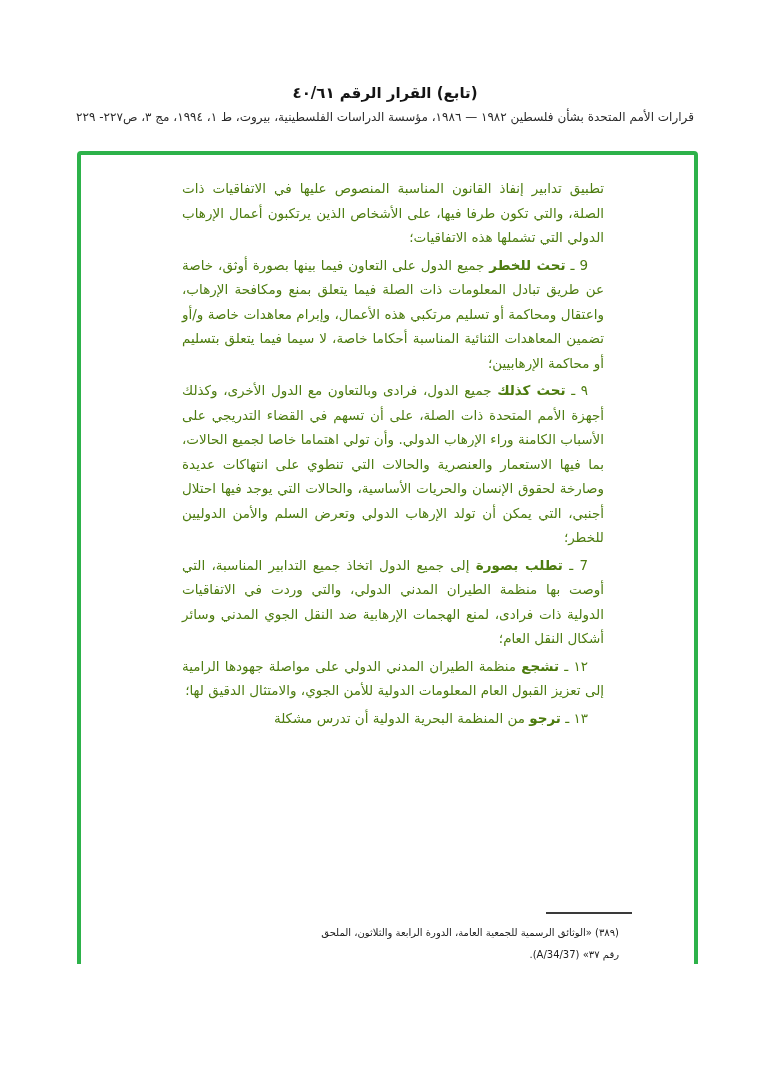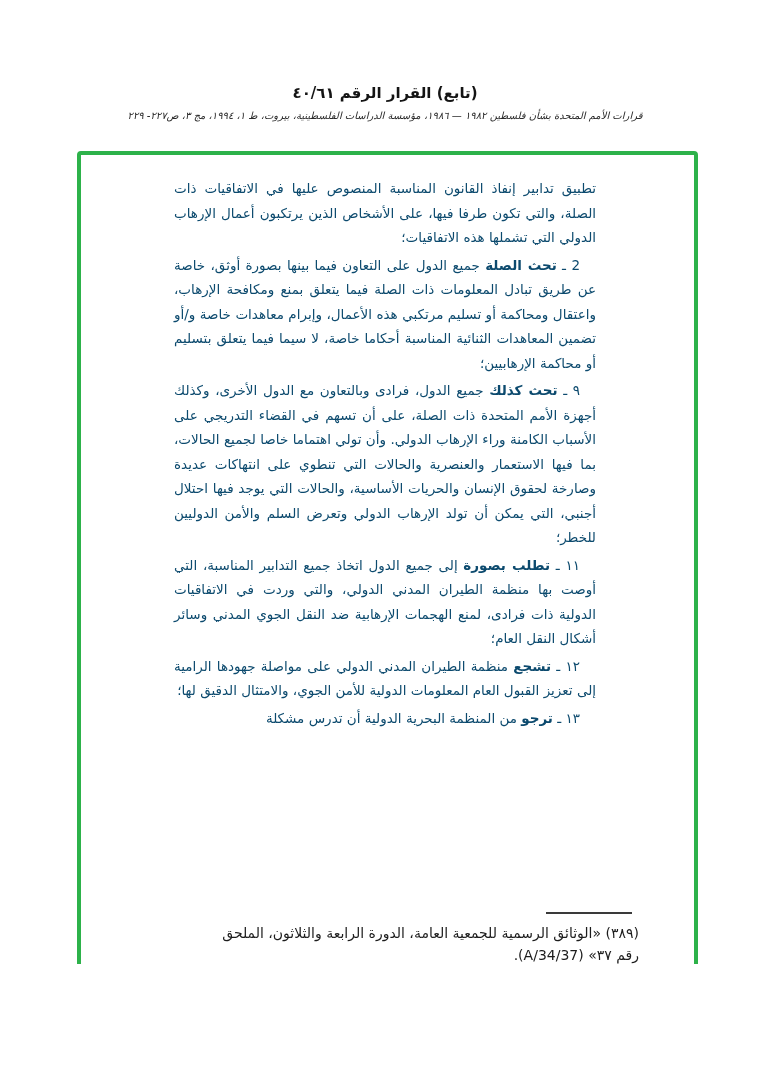--- a/index.html
+++ b/index.html
@@ -22,42 +22,41 @@
     font-size: 15px;
     font-weight: 700;
     color: #141414;
     letter-spacing: 0.3px;
   }
   .doc-source {
     position: absolute;
     top: 110px; left: 0; right: 0;
     text-align: center;
     direction: rtl;
-    font-size: 10px;
+    font-size: 12px;
     color: #2a2a2a;
-    font-style: italic;
   }
   .annotation-box {
     position: absolute;
     left: 77px; top: 151px;
     width: 621px; height: 852px;
     border: 4px solid #2db24a;
     border-radius: 4px;
     pointer-events: none;
   }
   .body-text {
     position: absolute;
     top: 176px;
-    right: 174px;
+    right: 166px;
     width: 422px;
     direction: rtl;
     text-align: justify;
     font-size: 13.5px;
     line-height: 24.5px;
-    color: #0c4a6e;
+    color: #4d7c0f;
   }
   .body-text p { margin: 0; }
   .body-text p + p { margin-top: 3px; }
   .body-text p.numbered { text-indent: 16px; }
   .para-lead { font-weight: 700; }
   .para-num { font-weight: 400; }
   .footnote-ref {
     font-size: 9px;
     vertical-align: super;
     line-height: 0;
@@ -65,25 +64,25 @@
   .footnote-rule {
     position: absolute;
     top: 912px;
     right: 138px;
     width: 86px;
     border-top: 2px solid #3a3a3a;
   }
   .footnote {
     position: absolute;
     top: 922px;
-    right: 131px;
+    right: 151px;
     width: 500px;
     direction: rtl;
     text-align: right;
-    font-size: 14px;
+    font-size: 10px;
     line-height: 22px;
     color: #1c1c1c;
   }
   .footnote .fn-line { display: block; }
   .page-number {
     position: absolute;
     top: 1020px; left: 0; right: 0;
     text-align: center;
     font-size: 22px;
     font-weight: 700;
@@ -100,34 +99,34 @@
 
   <div class="annotation-box"></div>
 
   <div class="body-text">
 
     <p>
       <span class="para-text">تطبيق تدابير إنفاذ القانون المناسبة المنصوص عليها في الاتفاقيات ذات الصلة، والتي تكون طرفا فيها، على الأشخاص الذين يرتكبون أعمال الإرهاب الدولي التي تشملها هذه الاتفاقيات؛</span>
     </p>
 
     <p class="numbered">
-      <span class="para-num">2 ـ</span>
-      <span class="para-lead">تحث الصلة</span>
+      <span class="para-num">9 ـ</span>
+      <span class="para-lead">تحث للخطر</span>
       <span class="para-text">جميع الدول على التعاون فيما بينها بصورة أوثق، خاصة عن طريق تبادل المعلومات ذات الصلة فيما يتعلق بمنع ومكافحة الإرهاب، واعتقال ومحاكمة أو تسليم مرتكبي هذه الأعمال، وإبرام معاهدات خاصة و/أو تضمين المعاهدات الثنائية المناسبة أحكاما خاصة، لا سيما فيما يتعلق بتسليم أو محاكمة الإرهابيين؛</span>
     </p>
 
     <p class="numbered">
       <span class="para-num">٩ ـ</span>
       <span class="para-lead">تحث كذلك</span>
       <span class="para-text">جميع الدول، فرادى وبالتعاون مع الدول الأخرى، وكذلك أجهزة الأمم المتحدة ذات الصلة، على أن تسهم في القضاء التدريجي على الأسباب الكامنة وراء الإرهاب الدولي. وأن تولي اهتماما خاصا لجميع الحالات، بما فيها الاستعمار والعنصرية والحالات التي تنطوي على انتهاكات عديدة وصارخة لحقوق الإنسان والحريات الأساسية، والحالات التي يوجد فيها احتلال أجنبي، التي يمكن أن تولد الإرهاب الدولي وتعرض السلم والأمن الدوليين للخطر؛</span>
     </p>
 
 
     <p class="numbered">
-      <span class="para-num">١١ ـ</span>
+      <span class="para-num">7 ـ</span>
       <span class="para-lead">تطلب بصورة</span>
       <span class="para-text">إلى جميع الدول اتخاذ جميع التدابير المناسبة، التي أوصت بها منظمة الطيران المدني الدولي، والتي وردت في الاتفاقيات الدولية ذات فرادى، لمنع الهجمات الإرهابية ضد النقل الجوي المدني وسائر أشكال النقل العام؛</span>
     </p>
 
     <p class="numbered">
       <span class="para-num">١٢ ـ</span>
       <span class="para-lead">تشجع</span>
       <span class="para-text">منظمة الطيران المدني الدولي على مواصلة جهودها الرامية إلى تعزيز القبول العام المعلومات الدولية للأمن الجوي، والامتثال الدقيق لها؛</span>
     </p>
 

